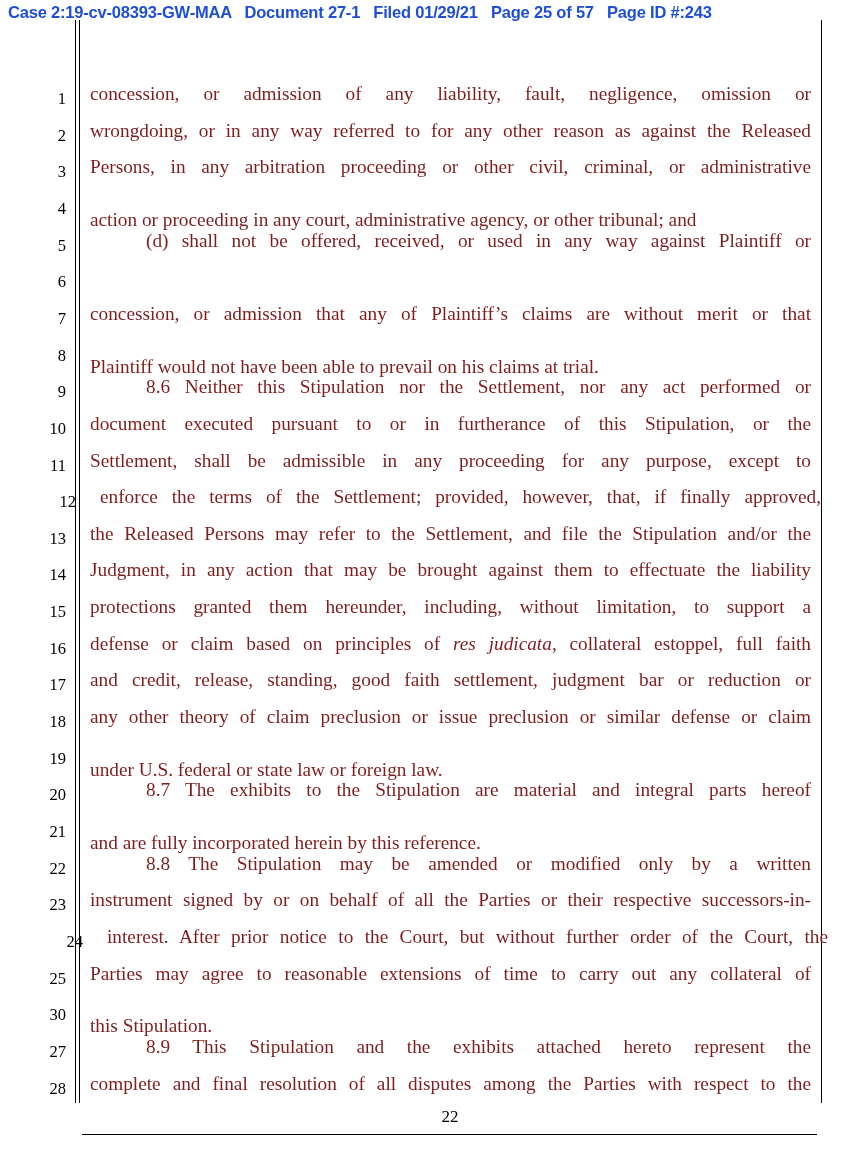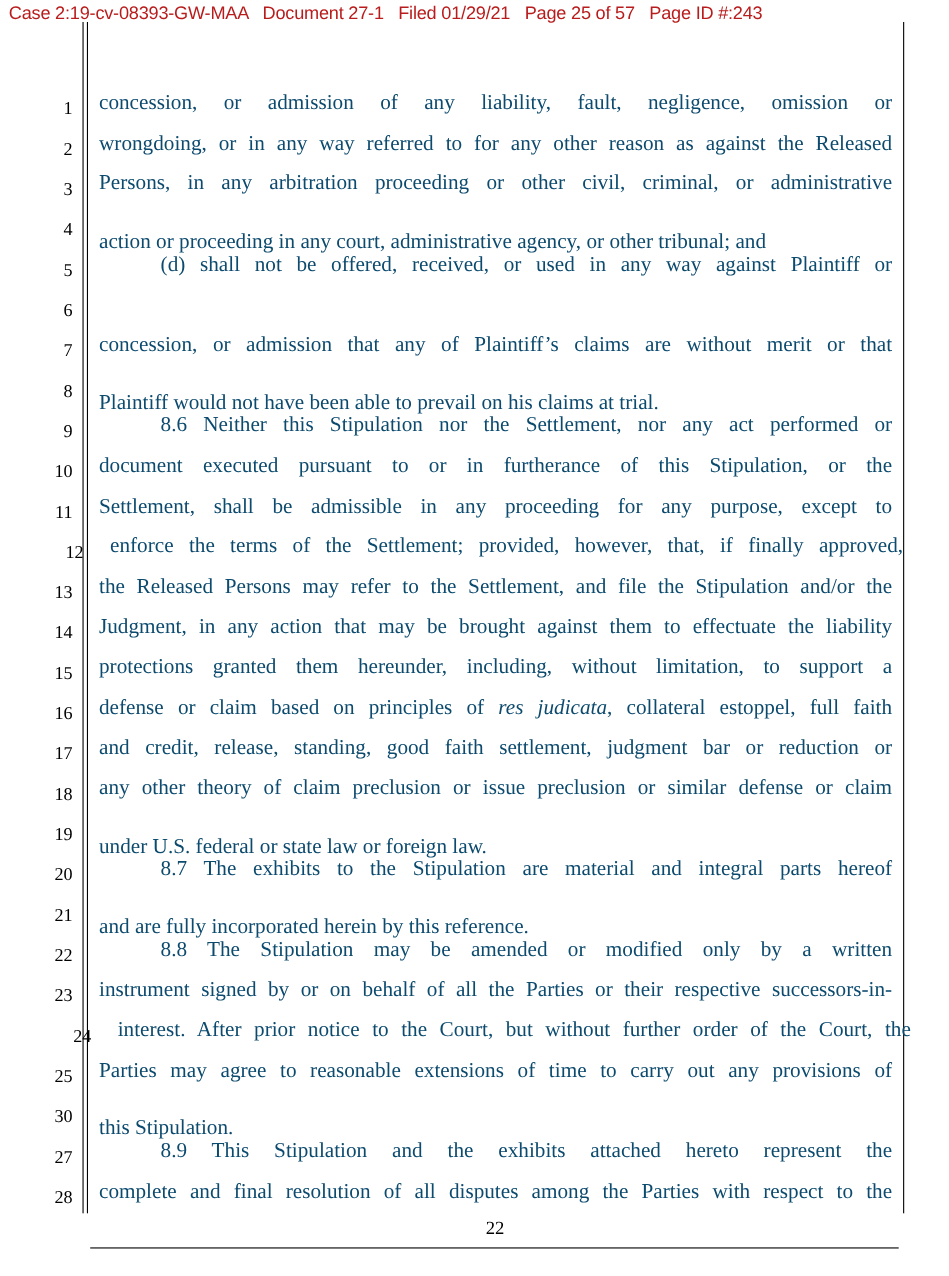--- a/index.html
+++ b/index.html
@@ -1,41 +1,42 @@
 <!DOCTYPE html>
 <html><head>
 <meta charset="utf-8">
 <style>
   html, body { margin: 0; padding: 0; background: #ffffff; }
   body { width: 863px; height: 1160px; position: relative; overflow: hidden; }
   .header {
     position: absolute; left: 8px; top: 3px;
     font-family: "Liberation Sans", sans-serif; font-size: 16.5px;
-    color: #b91c1c; white-space: pre; letter-spacing: -0.2px;
+    color: #1d4ed8; white-space: pre; letter-spacing: -0.2px;
     z-index: 2;
+    font-weight: bold;
   }
   .rule-left-1 { position: absolute; left: 75px; top: 20px; width: 1px; height: 1083px; background: #000; }
   .rule-left-2 { position: absolute; left: 79px; top: 20px; width: 1px; height: 1083px; background: #000; }
   .rule-right { position: absolute; left: 821px; top: 20px; width: 1px; height: 1083px; background: #000; }
   .footer-line { position: absolute; left: 82px; top: 1134px; width: 735px; height: 1px; background: #000; }
   .page-number {
     position: absolute; left: 0; width: 900px; top: 1107px; text-align: center;
     font-family: "Liberation Serif", serif; font-size: 17px; color: #000;
   }
   .line {
     position: absolute; left: 0; width: 863px; height: 36.6px;
   }
   .ln {
     position: absolute; left: 30px; width: 36px; text-align: right;
     font-family: "Liberation Serif", serif; font-size: 16.5px; color: #000;
     top: 6px;
   }
   .txt {
     position: absolute; left: 90px; width: 721px;
-    font-family: "Liberation Serif", serif; font-size: 19.3px; color: #0c4a6e;
+    font-family: "Liberation Serif", serif; font-size: 19.3px; color: #7f1d1d;
     white-space: nowrap; top: 0px;
     text-align: justify; text-align-last: justify;
   }
   .txt.last { text-align-last: left; margin-top: 16px; }
   .txt.indent { padding-left: 56px; width: 665px; }
   i { font-style: italic; }
 </style>
 </head>
 <body>
 
@@ -136,21 +137,21 @@
     <div class="line" style="top: 889.3px;">
       <span class="ln">23</span>
       <span class="txt">instrument signed by or on behalf of all the Parties or their respective successors-in-</span>
     </div>
     <div class="line" style="top: 925.95px; margin-left: 17px;">
       <span class="ln">24</span>
       <span class="txt">interest.  After prior notice to the Court, but without further order of the Court, the</span>
     </div>
     <div class="line" style="top: 962.6px;">
       <span class="ln">25</span>
-      <span class="txt">Parties may agree to reasonable extensions of time to carry out any provisions of</span>
+      <span class="txt">Parties may agree to reasonable extensions of time to carry out any collateral of</span>
     </div>
     <div class="line" style="top: 999.25px;">
       <span class="ln">30</span>
       <span class="txt last">this Stipulation.</span>
     </div>
     <div class="line" style="top: 1035.9px;">
       <span class="ln">27</span>
       <span class="txt indent">8.9    This Stipulation and the exhibits attached hereto represent the</span>
     </div>
     <div class="line" style="top: 1072.55px;">

